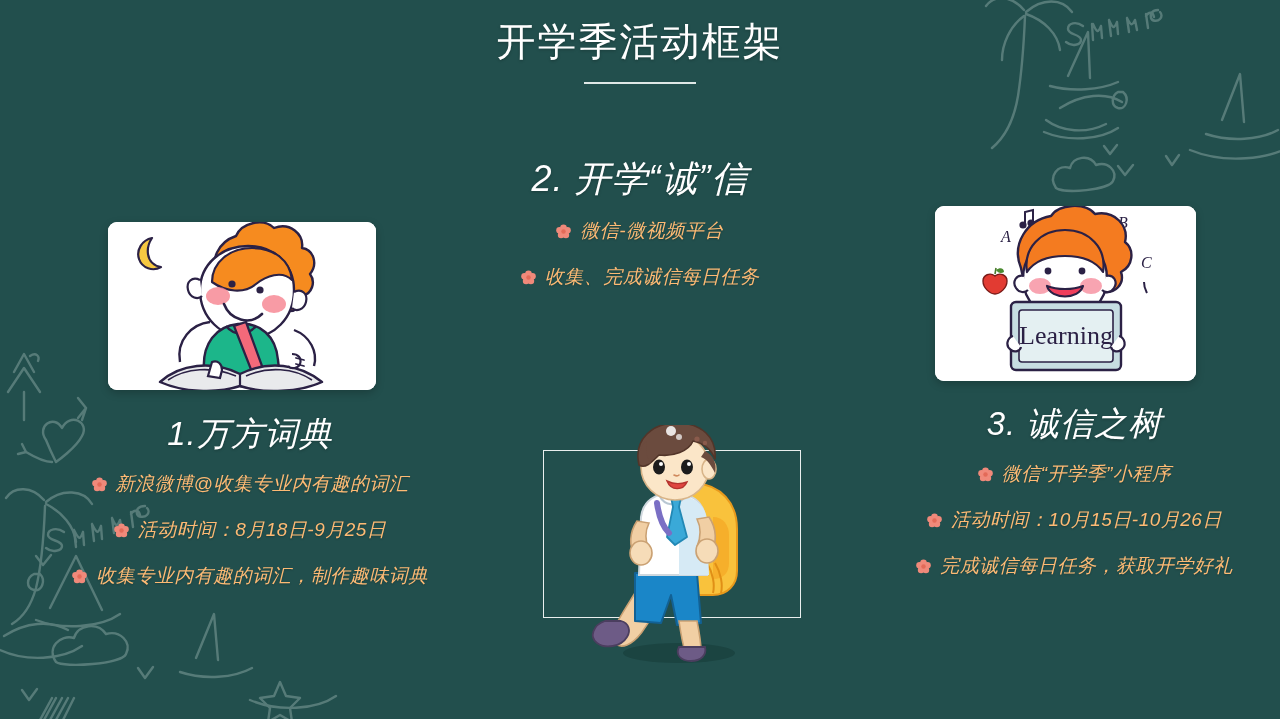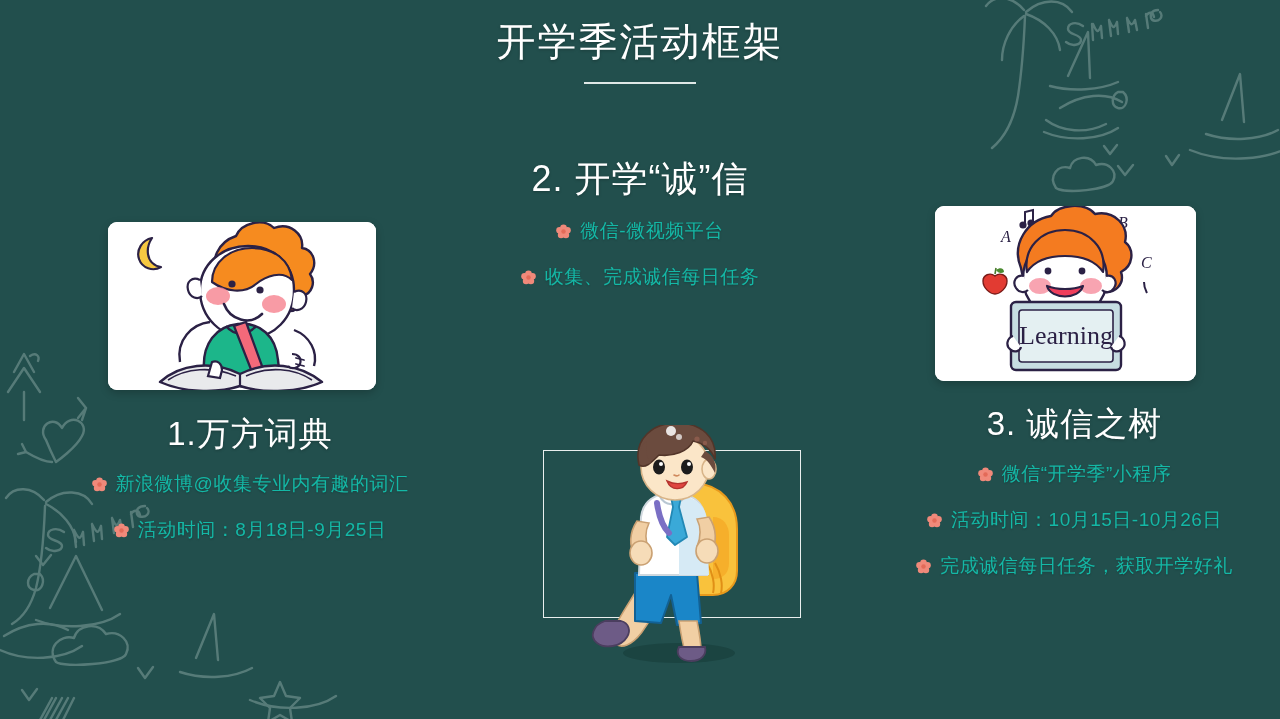--- a/index.html
+++ b/index.html
@@ -61,36 +61,38 @@
     text-align: center;
     color: #ffffff;
   }
   .section-heading {
     font-size: 33px;
     font-weight: 400;
     color: #ffffff;
     letter-spacing: 1px;
     white-space: nowrap;
     text-shadow: 0 1px 3px rgba(0,0,0,.25);
+    font-style: italic;
   }
   .bullets { margin-top: 14px; }
   .bullet-row {
     display: flex;
     align-items: center;
     justify-content: center;
     gap: 9px;
     margin-top: 20px;
     white-space: nowrap;
   }
   .bullet-row:first-child { margin-top: 0; }
   .bullet-text {
     font-size: 19px;
-    color: #14b8a6;
+    color: #fdba74;
     letter-spacing: .5px;
     text-shadow: 0 1px 2px rgba(0,0,0,.22);
+    font-style: italic;
   }
   .flower { flex: 0 0 auto; width: 15px; height: 15px; display: block; }
   .flower svg { display: block; }
 
   
   #center-frame {
     position: absolute;
     left: 543px; top: 450px;
     width: 258px; height: 168px;
     border: 1.5px solid #e9efee;
@@ -424,20 +426,35 @@
                 <circle cx="15.3" cy="8.4" r="4.4"></circle>
               <circle cx="13.2" cy="14.6" r="4.4"></circle>
                 <circle cx="6.8" cy="14.6" r="4.4"></circle>
               <circle cx="4.7" cy="8.4" r="4.4"></circle>
             </g>
             <circle cx="10" cy="10" r="3" fill="#e36a58"></circle>
           </svg>
         </span>
         <span class="bullet-text">活动时间：8月18日-9月25日</span>
       </div>
+      <div class="bullet-row">
+        <span class="flower">
+          <svg width="15" height="15" viewBox="0 0 20 20">
+            <g fill="#f0897a">
+              <circle cx="10" cy="5" r="4.4"></circle>
+                <circle cx="15.3" cy="8.4" r="4.4"></circle>
+              <circle cx="13.2" cy="14.6" r="4.4"></circle>
+                <circle cx="6.8" cy="14.6" r="4.4"></circle>
+              <circle cx="4.7" cy="8.4" r="4.4"></circle>
+            </g>
+            <circle cx="10" cy="10" r="3" fill="#e36a58"></circle>
+          </svg>
+        </span>
+        <span class="bullet-text">收集专业内有趣的词汇，制作趣味词典</span>
+      </div>
     </div>
   </div>
 
   <div id="section-2" class="section">
     <div class="section-heading">2. 开学“诚”信</div>
     <div class="bullets">
       <div class="bullet-row">
         <span class="flower">
           <svg width="15" height="15" viewBox="0 0 20 20">
             <g fill="#f0897a">

